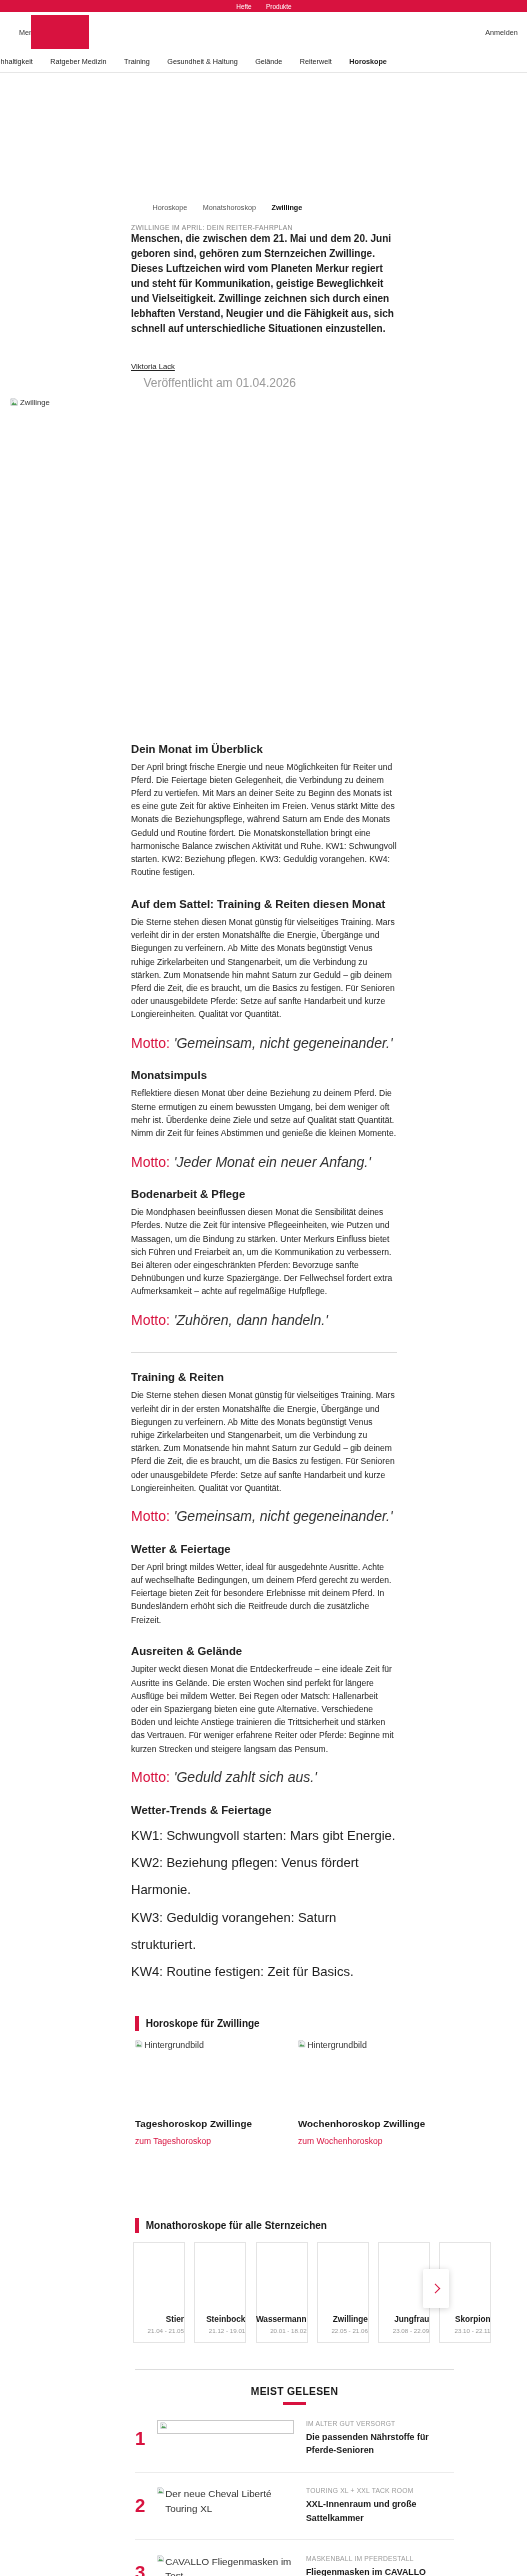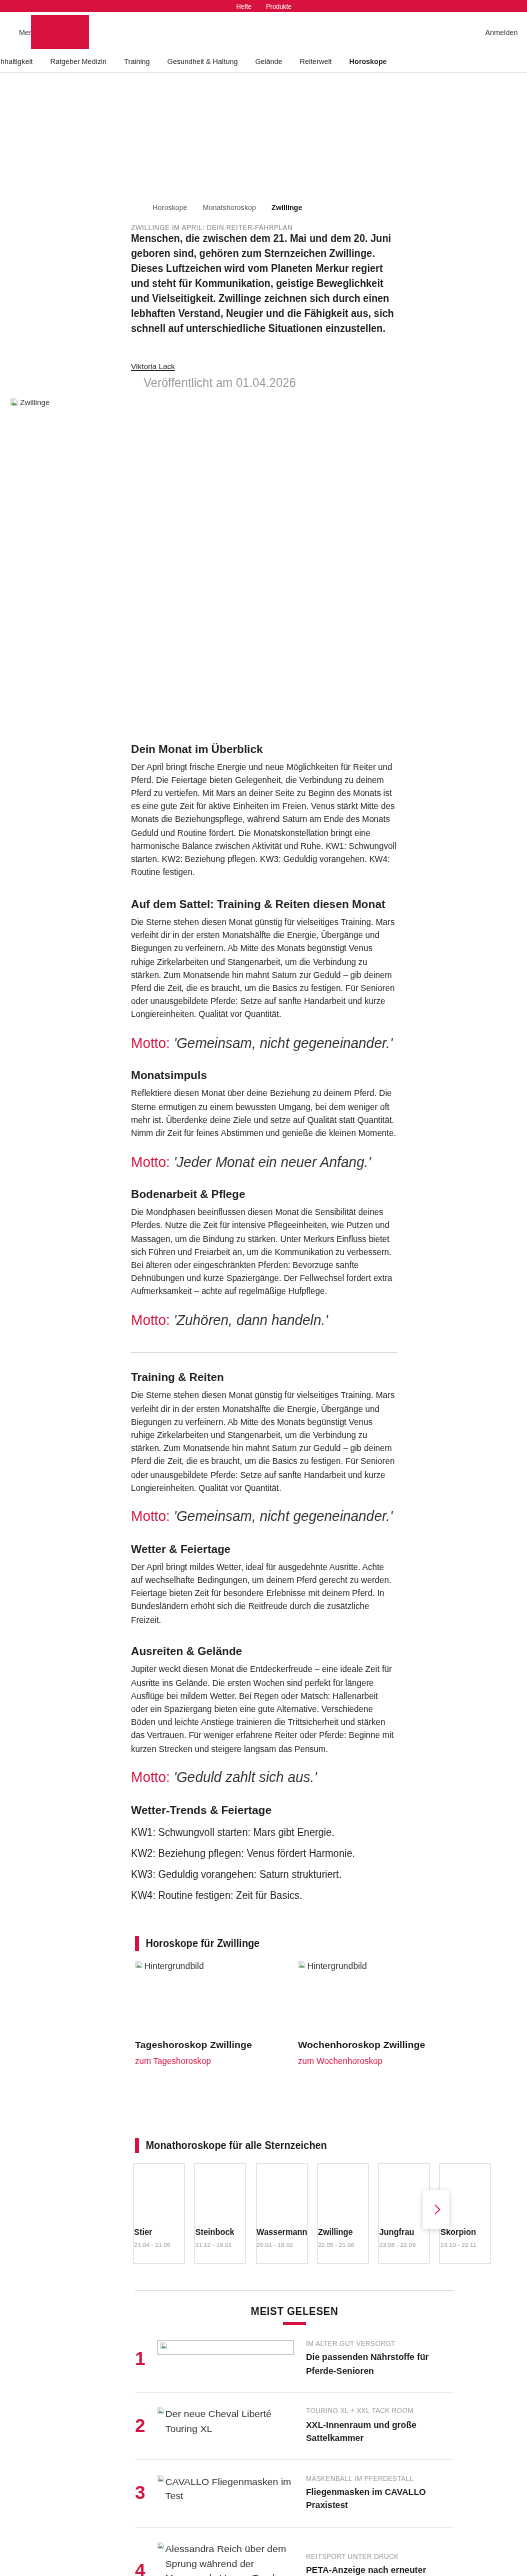--- a/index.html
+++ b/index.html
@@ -27,39 +27,39 @@
   .pubdate{margin:5.2px 0 0 12.4px;font-size:12px;color:#9a9a9a;}
   .hero{height:326px;margin-top:8.2px;}
   .broken{display:flex;align-items:flex-start;gap:1.5px;}
   .broken .bi{flex:0 0 auto;}
   .hero .broken{padding-left:10.3px;font-size:7.7px;color:#333;}
   h2{font-size:11.3px;margin:18.5px 0 6.2px;color:#222;}
   .body-p{font-size:8.5px;line-height:1.55;color:#222;margin:0 0 7.2px;}
   .motto{font-size:14px;margin:13.4px 0 3.1px;}
   .motto .m-label{color:#d8123f;}
   .motto .m-text{font-style:italic;color:#333;}
-  .kw-line{font-size:10px;line-height:2.1;margin:0;color:#222;}
+  .kw-line{font-size:13px;line-height:2.1;margin:0;color:#222;}
   .sec-divider{border:none;border-top:0.5px solid #dcdcdc;margin:24px 0 5.2px;}
   
   .sec-head{display:flex;align-items:center;gap:7.2px;margin:0 0 9.3px;}
   .red-bar{width:3.6px;height:15.5px;background:#d8123f;}
   .sec-head .t{font-size:10px;font-weight:bold;color:#1a1a1a;}
   .wide{width:393px;margin-left:135px;}
   
   .h-cards{display:flex;gap:34px;margin-top:7.2px;}
   .h-card{width:129px;}
   .h-img{height:78px;}
   .h-img .broken{font-size:8.8px;color:#333;}
   .h-title{font-size:9.8px;font-weight:bold;color:#1a1a1a;}
   .h-link{display:inline-block;margin-top:6.2px;font-size:8.5px;color:#d8123f;cursor:pointer;}
   
   .carousel{position:relative;margin-left:133px;width:395px;margin-top:9.3px;}
   .z-cards{display:flex;gap:9.3px;}
   .z-card{flex:0 0 auto;width:52px;height:101px;border:0.5px solid #e4e4e4;background:#fff;box-sizing:border-box;
-          display:flex;flex-direction:column;justify-content:flex-end;align-items:flex-start;padding-bottom:15px;cursor:pointer;}
+          display:flex;flex-direction:column;justify-content:flex-end;align-items:flex-end;padding-bottom:8px;cursor:pointer;}
   .z-name{font-size:8.2px;font-weight:bold;color:#1a1a1a;}
   .z-dates{font-size:6.2px;color:#9a9a9a;margin-top:3.6px;}
   .arrow-btn{position:absolute;left:290px;top:27px;width:26px;height:39px;background:#fff;border-radius:1.5px;
              box-shadow:0 1px 6.2px rgba(0,0,0,.18);display:flex;align-items:center;justify-content:center;cursor:pointer;}
   .chev{width:5.7px;height:5.7px;border-top:1.5px solid #d8123f;border-right:1.5px solid #d8123f;transform:rotate(45deg);margin-right:2.1px;}
   
   .most-read{width:319px;margin-left:135px;margin-top:26px;border-top:0.5px solid #ddd;padding-top:15.5px;}
   .mr-title{text-align:center;font-size:10.3px;font-weight:bold;letter-spacing:0.3px;color:#1a1a1a;}
   .mr-dash{width:23px;height:2.6px;background:#d8123f;margin:5.2px auto 1px;}
   .mr-row{display:flex;padding:14.4px 0;border-bottom:0.5px solid #ececec;cursor:pointer;}

